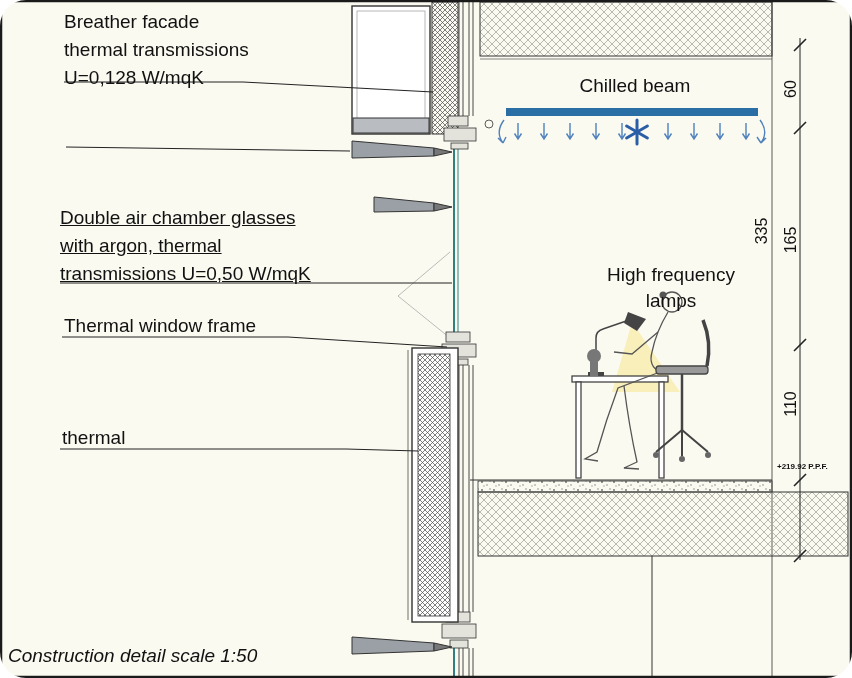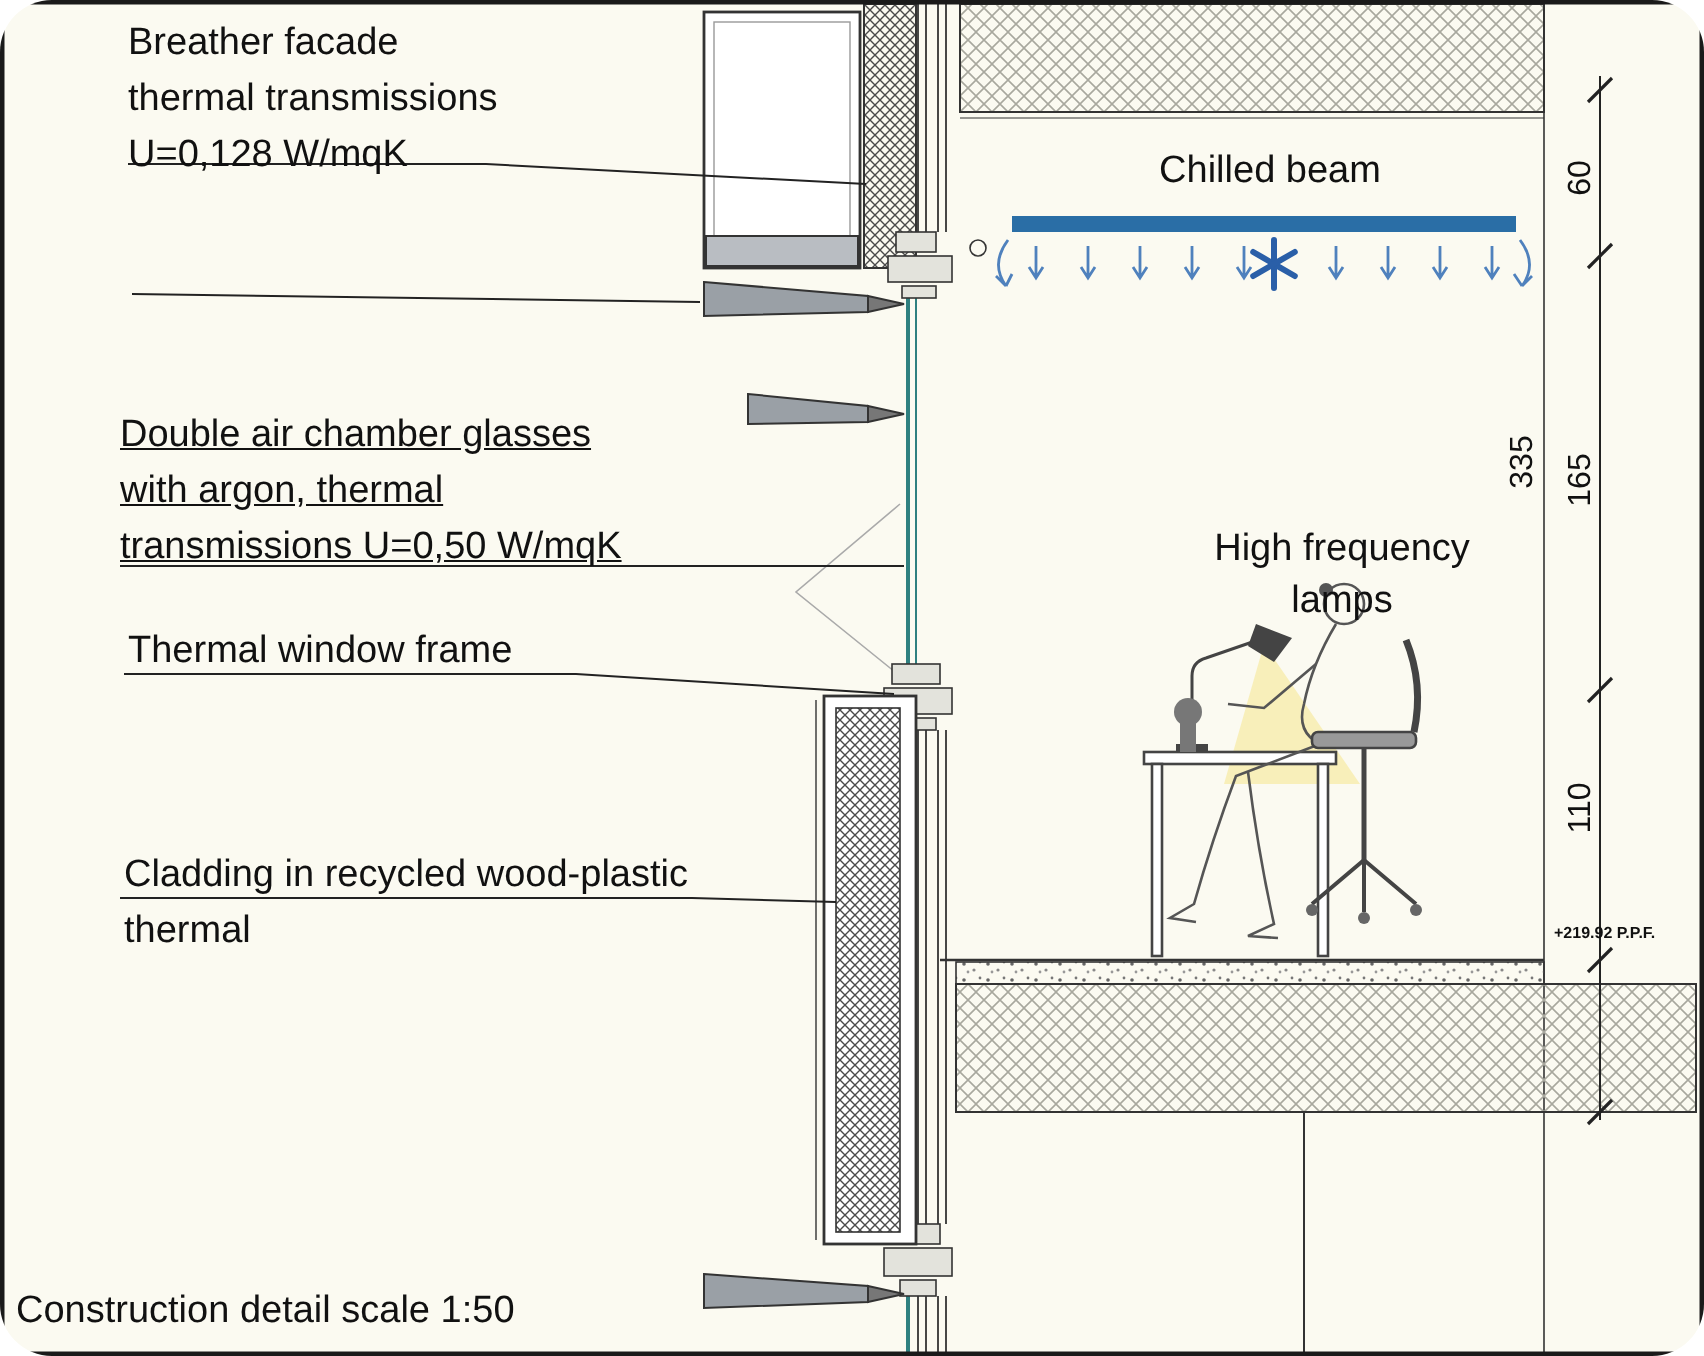--- a/index.html
+++ b/index.html
@@ -200,32 +200,31 @@
 
   <div class="label" style="left:60px; top:204px;text-decoration:underline;">
     <div>Double air chamber glasses</div>
     <div>with argon, thermal</div>
     <div>transmissions U=0,50 W/mqK</div>
   </div>
 
   <div class="label" style="left:64px; top:312px;">Thermal window frame</div>
 
   <div class="label" style="left:62px; top:424px;">
-    <div>Cladding in recycled wood-plastic</div>
     <div>thermal</div>
   </div>
 
   <div class="label center" style="left:540px; top:72px; width:190px;">Chilled beam</div>
 
   <div class="label center" style="left:581px; top:234px; width:180px; line-height:26px;margin-top:28px;">
     <div>High frequency</div>
     <div>lamps</div>
   </div>
 
   <div class="dim-label" style="left:791px; top:89px;">60</div>
   <div class="dim-label" style="left:762px; top:231px;">335</div>
   <div class="dim-label" style="left:791px; top:240px;">165</div>
   <div class="dim-label" style="left:791px; top:404px;">110</div>
   <div class="level-label" style="left:777px; top:462px;">+219.92 P.P.F.</div>
 
-  <div class="title-label" style="left:8px; top:645px;">Construction detail scale 1:50</div>
+  <div class="title-label" style="left:8px; top:645px;font-style:italic;">Construction detail scale 1:50</div>
 
 </div>
 
 </body></html>

